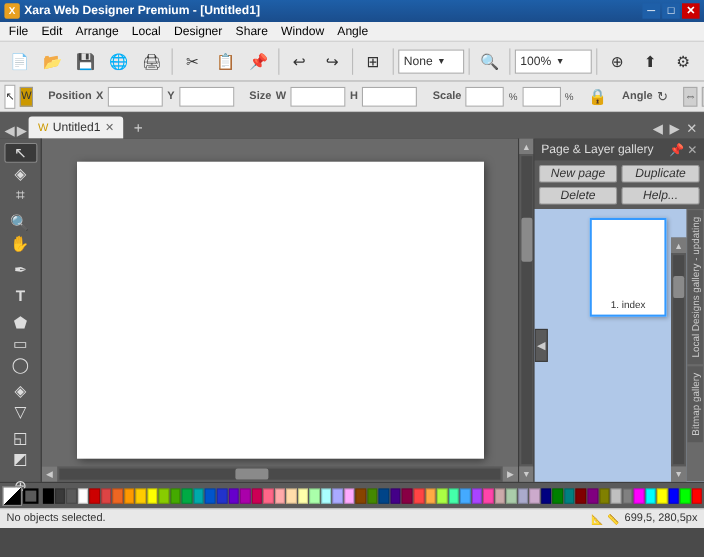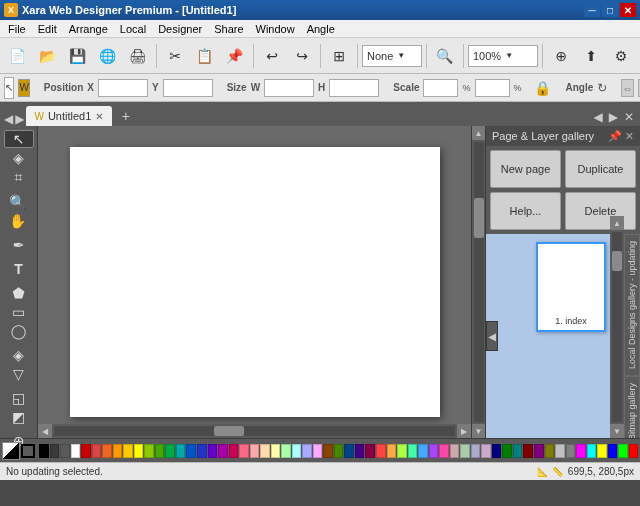--- a/index.html
+++ b/index.html
@@ -197,30 +197,31 @@
       justify-content: space-between;
     }
     #panel-buttons {
       display: flex;
       gap: 4px;
       padding: 4px;
       background: #5a5a5a;
     }
     .panel-btn {
       flex: 1;
-      height: 38px;
+      height: 16px;
       background: #d0d0d0;
       border: 1px solid #999;
       display: flex;
       align-items: center;
       justify-content: center;
       cursor: pointer;
       font-size: 11px;
       color: #333;
       border-radius: 2px;
+      font-style: italic;
     }
     #panel-buttons2 {
       display: flex;
       gap: 4px;
       padding: 0 4px 4px;
       background: #5a5a5a;
     }
     #panel-content {
       flex: 1;
       background: #b0c8e8;
@@ -499,22 +500,22 @@
       <div class="panel-header-icons">
         <span class="panel-header-icon">📌</span>
         <span class="panel-header-icon">✕</span>
       </div>
     </div>
     <div id="panel-buttons">
       <div class="panel-btn">New page</div>
       <div class="panel-btn">Duplicate</div>
     </div>
     <div id="panel-buttons2">
+      <div class="panel-btn">Delete</div>
       <div class="panel-btn">Help...</div>
-      <div class="panel-btn">Delete</div>
     </div>
     <div id="panel-content">
 
       <div id="panel-collapse">◀</div>
       <div id="page-thumb-area" style="margin-left:16px;">
         <div id="page-thumb">
           <span class="page-label">1. index</span>
         </div>
       </div>
 
@@ -595,19 +596,19 @@
       <div class="color-swatch" title="#ff00ff" style="background: rgb(255, 0, 255);"></div>
       <div class="color-swatch" title="#00ffff" style="background: rgb(0, 255, 255);"></div>
       <div class="color-swatch" title="#ffff00" style="background: rgb(255, 255, 0);"></div>
       <div class="color-swatch" title="#0000ff" style="background: rgb(0, 0, 255);"></div>
       <div class="color-swatch" title="#00ff00" style="background: rgb(0, 255, 0);"></div>
       <div class="color-swatch" title="#ff0000" style="background: rgb(255, 0, 0);"></div>
     </div>
 </div>
 
 <div id="status-bar">
-  <span>No updating selected.</span>
+  <span>No objects selected.</span>
   <div id="status-right">
     <span style="font-size:9px;">📐</span>
     <span style="font-size:9px;">📏</span>
     <span>699,5, 280,5px</span>
   </div>
 </div>
 
 </body></html>

